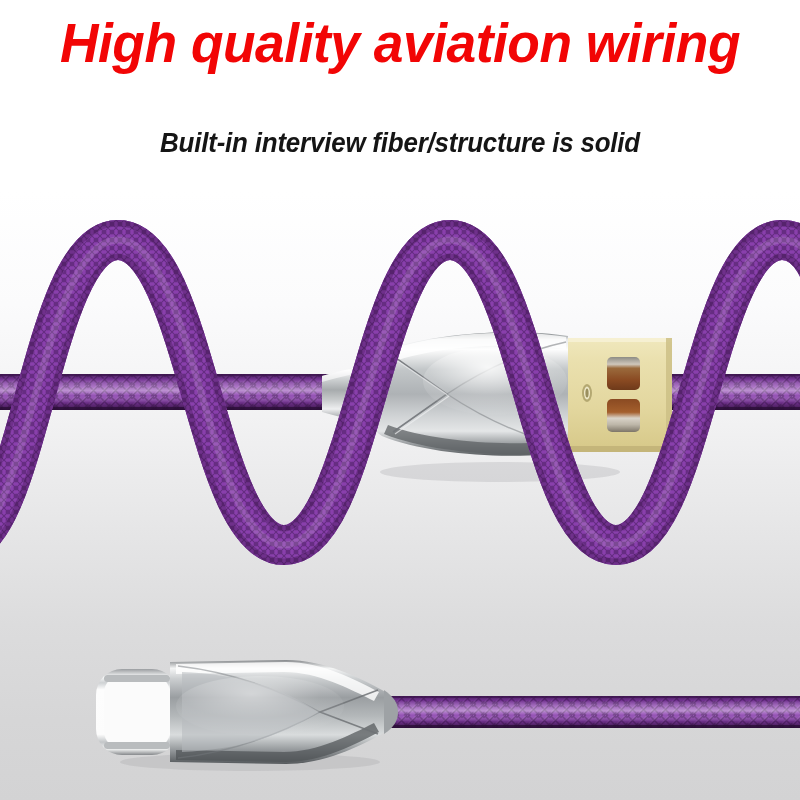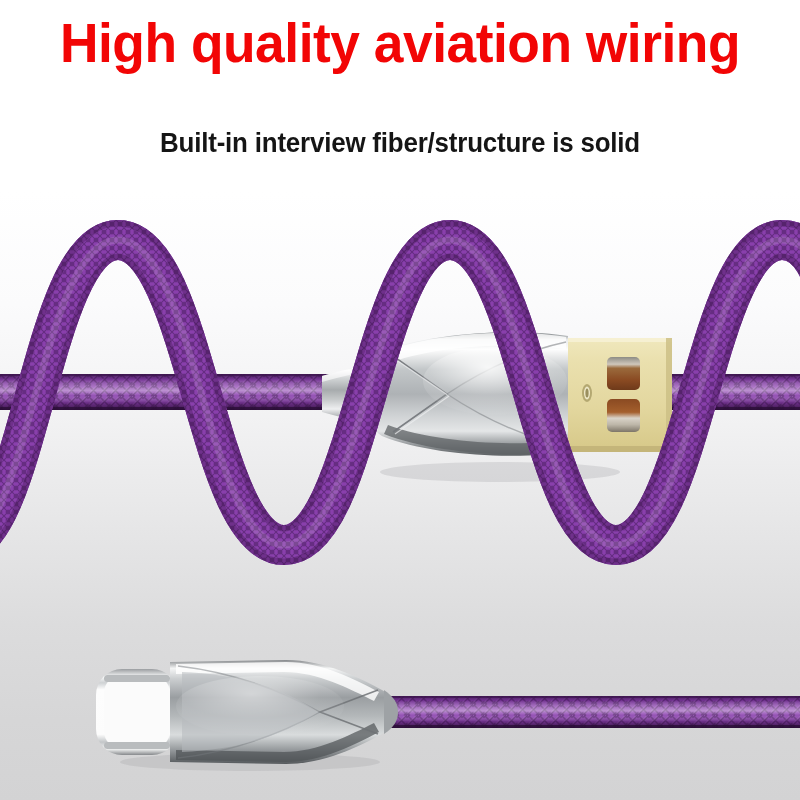--- a/index.html
+++ b/index.html
@@ -16,20 +16,21 @@
     font-family: "Liberation Sans", "DejaVu Sans", sans-serif;
     background: linear-gradient(to bottom,
         #ffffff 0%,
         #ffffff 24%,
         #fbfbfc 38%,
         #f2f2f3 52%,
         #e6e6e7 66%,
         #dcdcdd 78%,
         #d6d6d7 90%,
         #d3d3d4 100%);
+    font-style: italic;
   }
 
   
   .headline {
     position: absolute;
     left: 0;
     top: 12px;
     width: 800px;
     text-align: center;
     color: #f20505;

